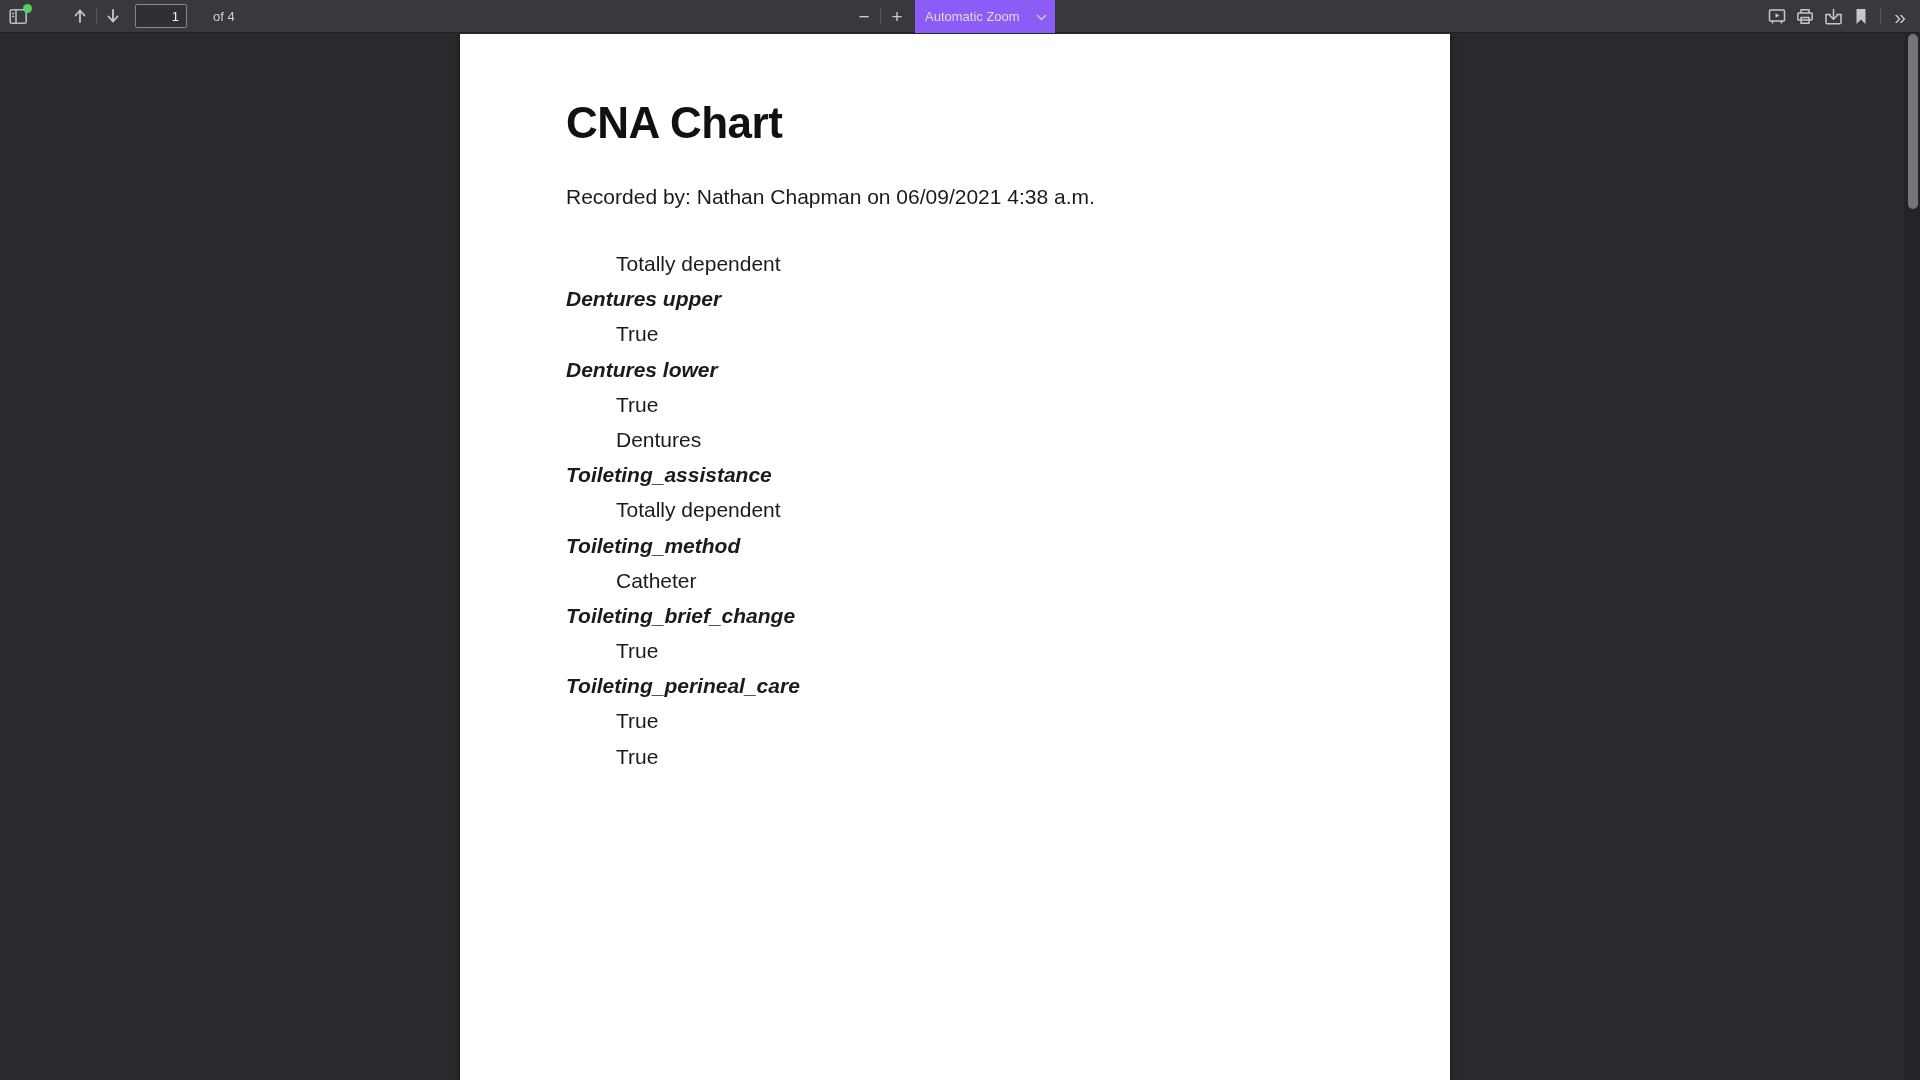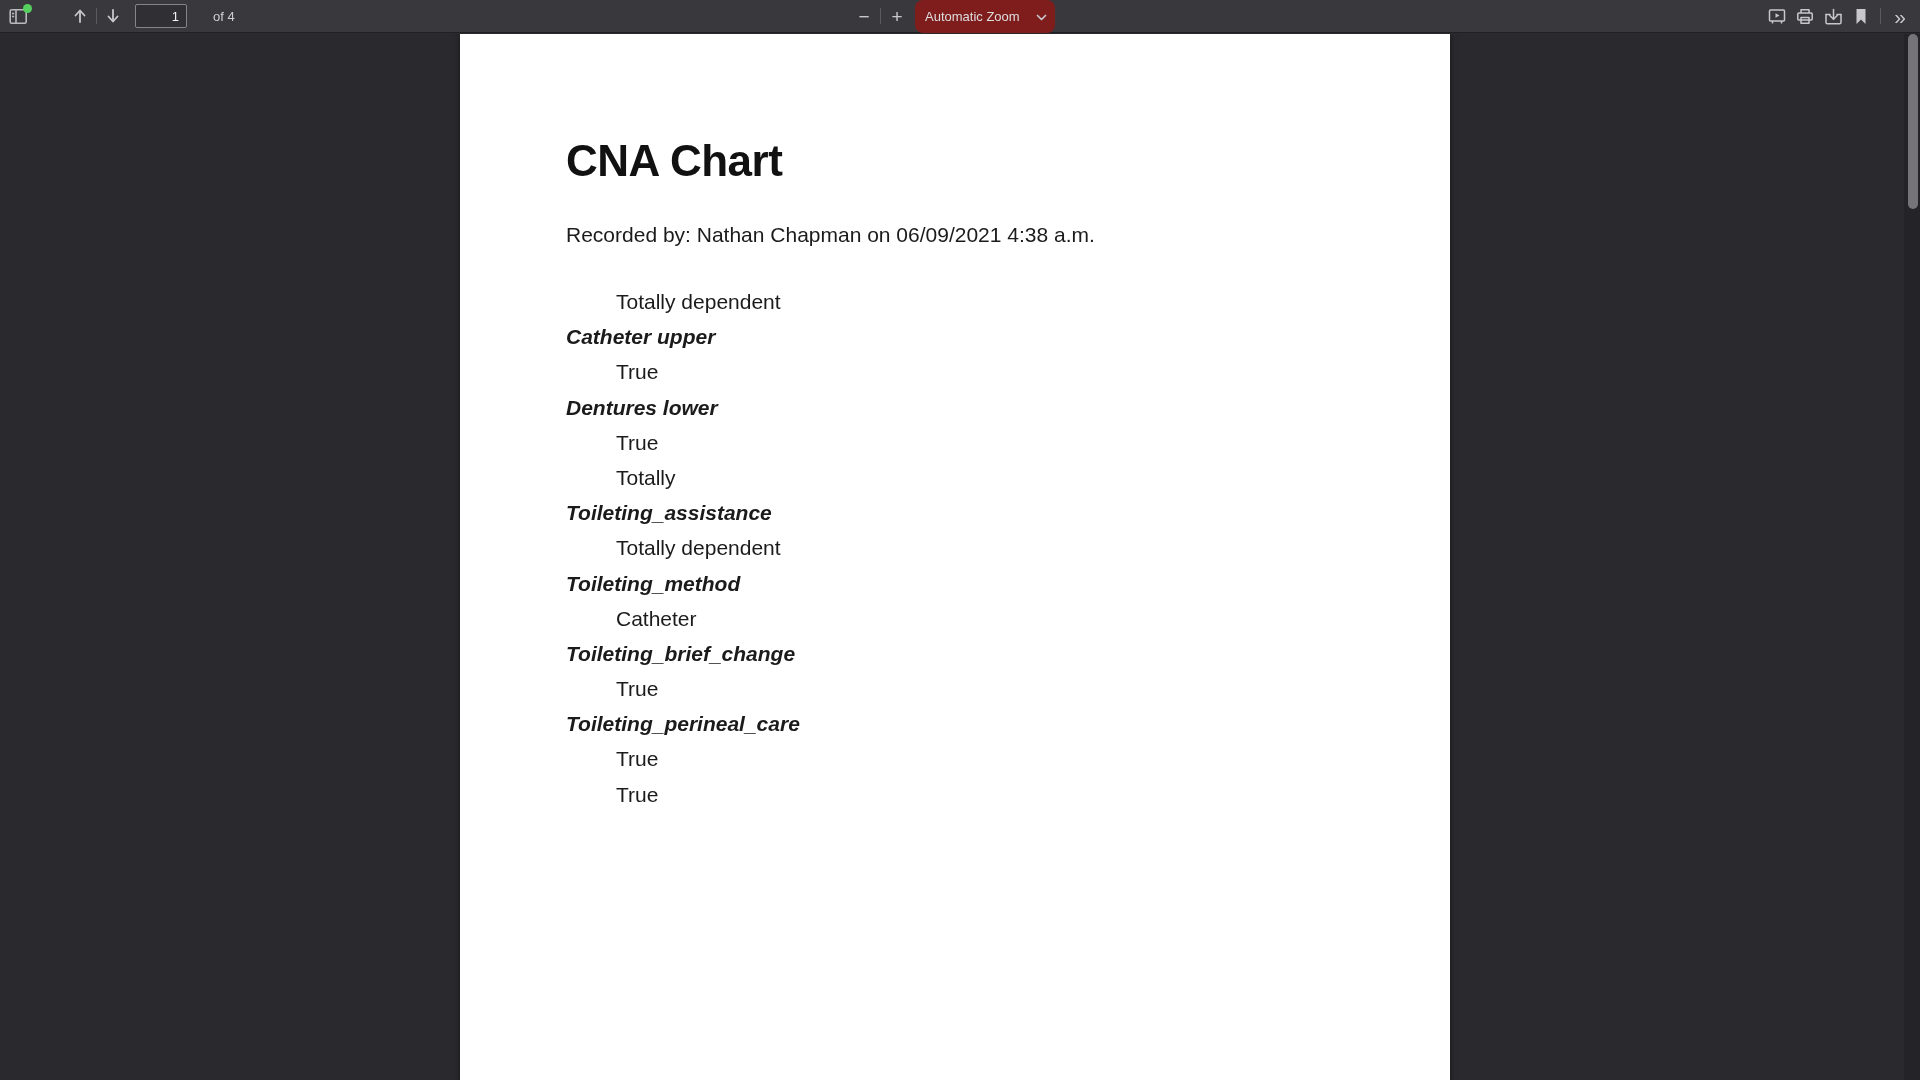--- a/index.html
+++ b/index.html
@@ -20,34 +20,34 @@
     color:#c8c8cc; cursor:pointer; position:relative; }
   .tb-btn svg { display:block; }
   .sep { width:1px; height:16px; background:#5a5a5f; margin:0 2px; }
   .spacer36 { width:34px; }
   .page-input { width:52px; height:24px; margin-left:8px;
     background:#2f2f34; border:1px solid #85858b; border-radius:2px;
     color:#f2f2f2; font-size:13px; text-align:right; padding-right:7px;
     font-family:"Liberation Sans", sans-serif; }
   .of-label { color:#cfcfd3; font-size:13px; margin-left:26px; white-space:nowrap; }
   .glyph-btn { font-size:19px; line-height:1; font-weight:400; }
-  .zoom-dropdown { height:33px; margin-left:4px; background:#7f1d1d;
+  .zoom-dropdown { height:33px; margin-left:4px; background:#8b5cf6;
     display:flex; align-items:center; width:140px; padding:0 8px 0 10px;
-    cursor:pointer;border-radius:8px; }
+    cursor:pointer; }
   .zoom-dropdown-label { color:#dededf; font-size:13px; flex:1; white-space:nowrap; }
   .green-dot { position:absolute; top:2px; right:0px; width:9px; height:9px;
     border-radius:50%; background:#55d05f; }
 
   
   .viewer { position:absolute; top:34px; left:0; width:1920px; height:1046px;
     background:#2a2a2e; overflow:hidden; }
   .pdf-page { position:absolute; left:460px; top:0; width:990px; height:1300px;
     background:#ffffff; box-shadow:0 0 6px rgba(0,0,0,.5); }
   .page-content { padding:0 106px; color:#1b1b1b; }
-  .doc-title { margin-top:100px; font-size:44px; font-weight:700;
+  .doc-title { margin-top:62px; font-size:44px; font-weight:700;
     line-height:53px; color:#111; letter-spacing:-.5px; }
   .doc-recorded { margin-top:34px; font-size:21px; line-height:28px; color:#1b1b1b; }
   .doc-section { margin-top:64px; font-size:34px; font-weight:700;
     line-height:41px; color:#111; letter-spacing:-.3px; }
   .field-list { margin-top:35px; font-size:21px; }
   .field-label { font-weight:700; font-style:italic; height:35.2px;
     line-height:35.2px; white-space:nowrap; }
   .field-value { padding-left:50px; height:35.2px; line-height:35.2px;
     white-space:nowrap; }
 
@@ -155,31 +155,31 @@
   <div class="pdf-page">
     <div class="page-content">
       <div class="doc-title">CNA Chart</div>
       <div class="doc-recorded">Recorded by: Nathan Chapman on 06/09/2021 4:38 a.m.</div>
       <div class="field-list">
   <div class="field-row">
     <div class="field-value">Totally dependent</div>
   </div>
 
   <div class="field-row">
-    <div class="field-label">Catheter upper</div>
+    <div class="field-label">Dentures upper</div>
     <div class="field-value">True</div>
   </div>
 
   <div class="field-row">
     <div class="field-label">Dentures lower</div>
     <div class="field-value">True</div>
   </div>
 
   <div class="field-row">
-    <div class="field-value">Totally</div>
+    <div class="field-value">Dentures</div>
   </div>
 
 
   <div class="field-row">
     <div class="field-label">Toileting_assistance</div>
     <div class="field-value">Totally dependent</div>
   </div>
 
   <div class="field-row">
     <div class="field-label">Toileting_method</div>

